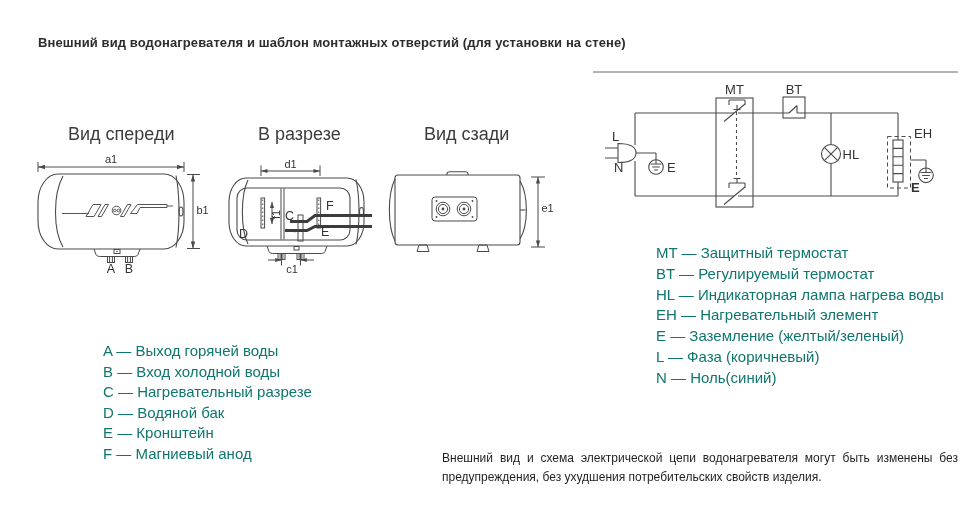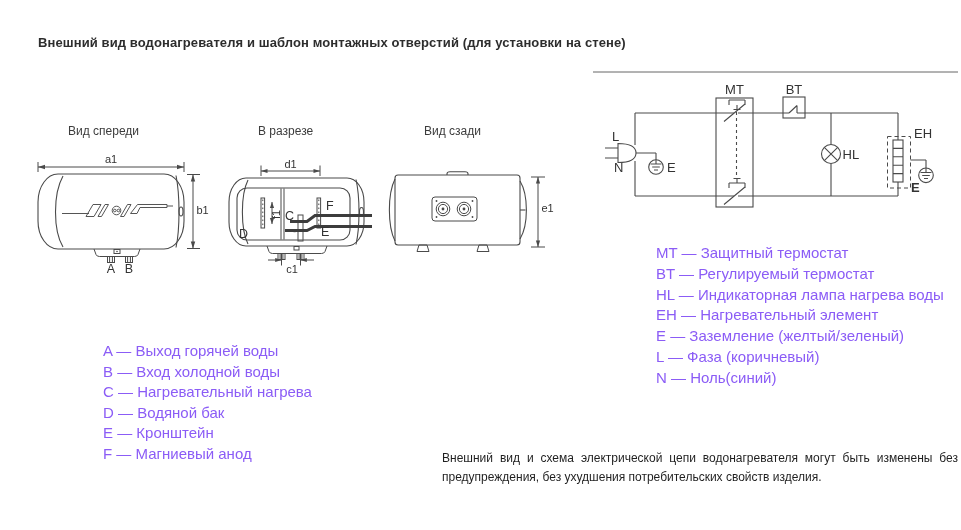--- a/index.html
+++ b/index.html
@@ -1,28 +1,28 @@
 <!DOCTYPE html>
 <html><head>
 <meta charset="utf-8">
 <style>
   html,body{margin:0;padding:0;background:#fff;}
   .page{position:relative;width:961px;height:530px;background:#fff;overflow:hidden;
         font-family:"Liberation Sans",sans-serif;color:#333;}
   .page-title{position:absolute;left:38px;top:35px;font-size:13px;font-weight:bold;
         color:#2d2d2d;letter-spacing:.1px;white-space:nowrap;}
-  .view-title{position:absolute;top:124px;font-size:12px;color:#3c3c3c;white-space:nowrap;}
+  .view-title{position:absolute;top:124px;font-size:18px;color:#3c3c3c;white-space:nowrap;}
   .vt-front{left:68px;} .vt-section{left:258px;} .vt-back{left:424px;text-align:center;}
   svg{position:absolute;overflow:visible;}
   .svg-front{left:30px;top:150px;} .svg-section{left:220px;top:150px;}
   .svg-back{left:383px;top:150px;} .svg-circuit{left:588px;top:62px;}
   svg text{font-family:"Liberation Sans",sans-serif;fill:#333;}
   .dim-label{font-size:11px;} .part-label{font-size:12.5px;} .circ-label{font-size:13px;}
   .circ-label-b{font-size:13px;font-weight:bold;}
-  .legend{position:absolute;font-size:15px;color:#8b5cf6;}
+  .legend{position:absolute;font-size:15px;color:#0f766e;}
   .legend-parts{left:103px;top:341px;line-height:20.6px;}
   .legend-circuit{left:656px;top:243px;line-height:20.8px;}
   .legend div{white-space:nowrap;}
   .note{position:absolute;left:442px;top:449px;width:516px;font-size:12px;font-weight:normal;
         color:#1f1f1f;line-height:19px;text-align:justify;}
 </style>
 </head>
 <body>
 
 <div class="page">
@@ -214,21 +214,21 @@
       <path d="M322.5,98 H338 M338,98 V110"></path>
       <circle cx="338" cy="113.3" r="7.3"></circle>
       <path d="M332.5,110.5 H343.5 M334.2,113.5 H341.8 M336,116.5 H340"></path>
     </g>
     <text x="323" y="130" class="circ-label-b">E</text>
   </svg>
 
   <div class="legend legend-parts">
     <div>A — Выход горячей воды</div>
     <div>B — Вход холодной воды</div>
-    <div>C — Нагревательный нагрева</div>
+    <div>C — Нагревательный разрезе</div>
     <div>D — Водяной бак</div>
     <div>E — Кронштейн</div>
     <div>F — Магниевый анод</div>
   </div>
 
   <div class="legend legend-circuit">
     <div>MT — Защитный термостат</div>
     <div>BT — Регулируемый термостат</div>
     <div>HL — Индикаторная лампа нагрева воды</div>
     <div>EH — Нагревательный элемент</div>

